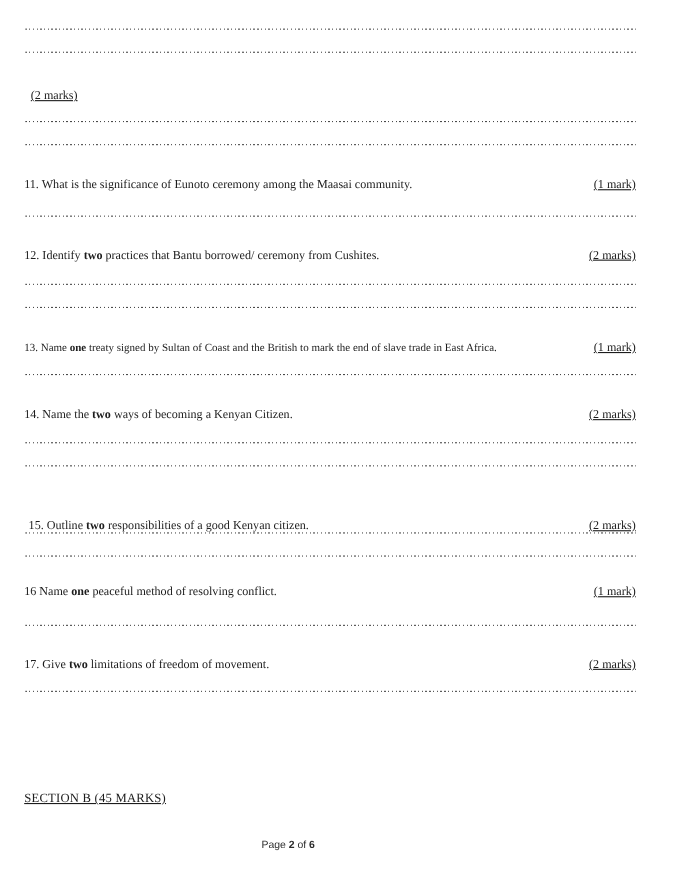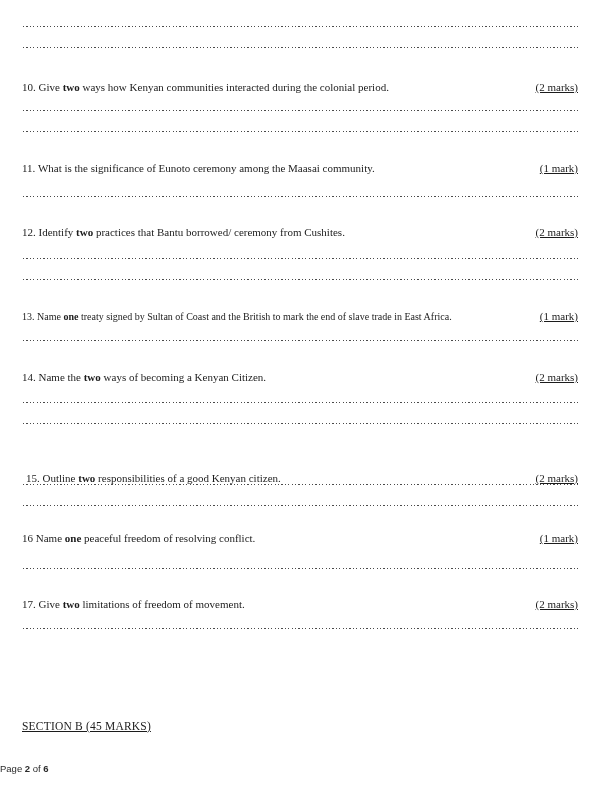--- a/index.html
+++ b/index.html
@@ -49,38 +49,37 @@
     font-size: 11.5px;
     font-weight: normal;
     text-decoration: underline;
     letter-spacing: 0.2px;
   }
   .footer {
     position: absolute;
     left: 0;
     top: 763px;
     width: 500px;
-    text-align: left;
+    text-align: center;
     font-family: "Liberation Sans", sans-serif;
     font-size: 9.5px;
     color: #2b2b2b;
+    padding-left: 12px;
   }
   .footer b { font-weight: bold; }
 </style>
 </head>
 <body>
 
 <div class="page">
 
   <div class="dotline" style="top:26px"></div>
   <div class="dotline" style="top:47px"></div>
 
   <div class="question-row" style="top:80px">
-    <span class="q-text"><span>10.</span>
-      <span><span>Give </span><b>two</b><span> ways how Kenyan communities interacted during the colonial period.</span></span></span>
     <span class="q-marks">(2 marks)</span>
   </div>
   <div class="dotline" style="top:110px"></div>
   <div class="dotline" style="top:131px"></div>
 
   <div class="question-row" style="top:161px">
     <span class="q-text"><span>11.</span>
       <span><span>What is the significance of Eunoto ceremony among the Maasai community.</span><b></b><span></span></span></span>
     <span class="q-marks">(1 mark)</span>
   </div>
@@ -112,21 +111,21 @@
   <div class="question-row indented" style="top:454px">
     <span class="q-text"><span>15.</span>
       <span><span>Outline </span><b>two</b><span> responsibilities of a good Kenyan citizen.</span></span></span>
     <span class="q-marks">(2 marks)</span>
   </div>
   <div class="dotline" style="top:484px"></div>
   <div class="dotline" style="top:505px"></div>
 
   <div class="question-row" style="top:531px">
     <span class="q-text"><span>16</span>
-      <span><span>Name </span><b>one</b><span> peaceful freedom of resolving conflict.</span></span></span>
+      <span><span>Name </span><b>one</b><span> peaceful method of resolving conflict.</span></span></span>
     <span class="q-marks">(1 mark)</span>
   </div>
   <div class="dotline" style="top:568px"></div>
 
   <div class="question-row" style="top:597px">
     <span class="q-text"><span>17.</span>
       <span><span>Give </span><b>two</b><span> limitations of freedom of movement.</span></span></span>
     <span class="q-marks">(2 marks)</span>
   </div>
   <div class="dotline" style="top:628px"></div>

